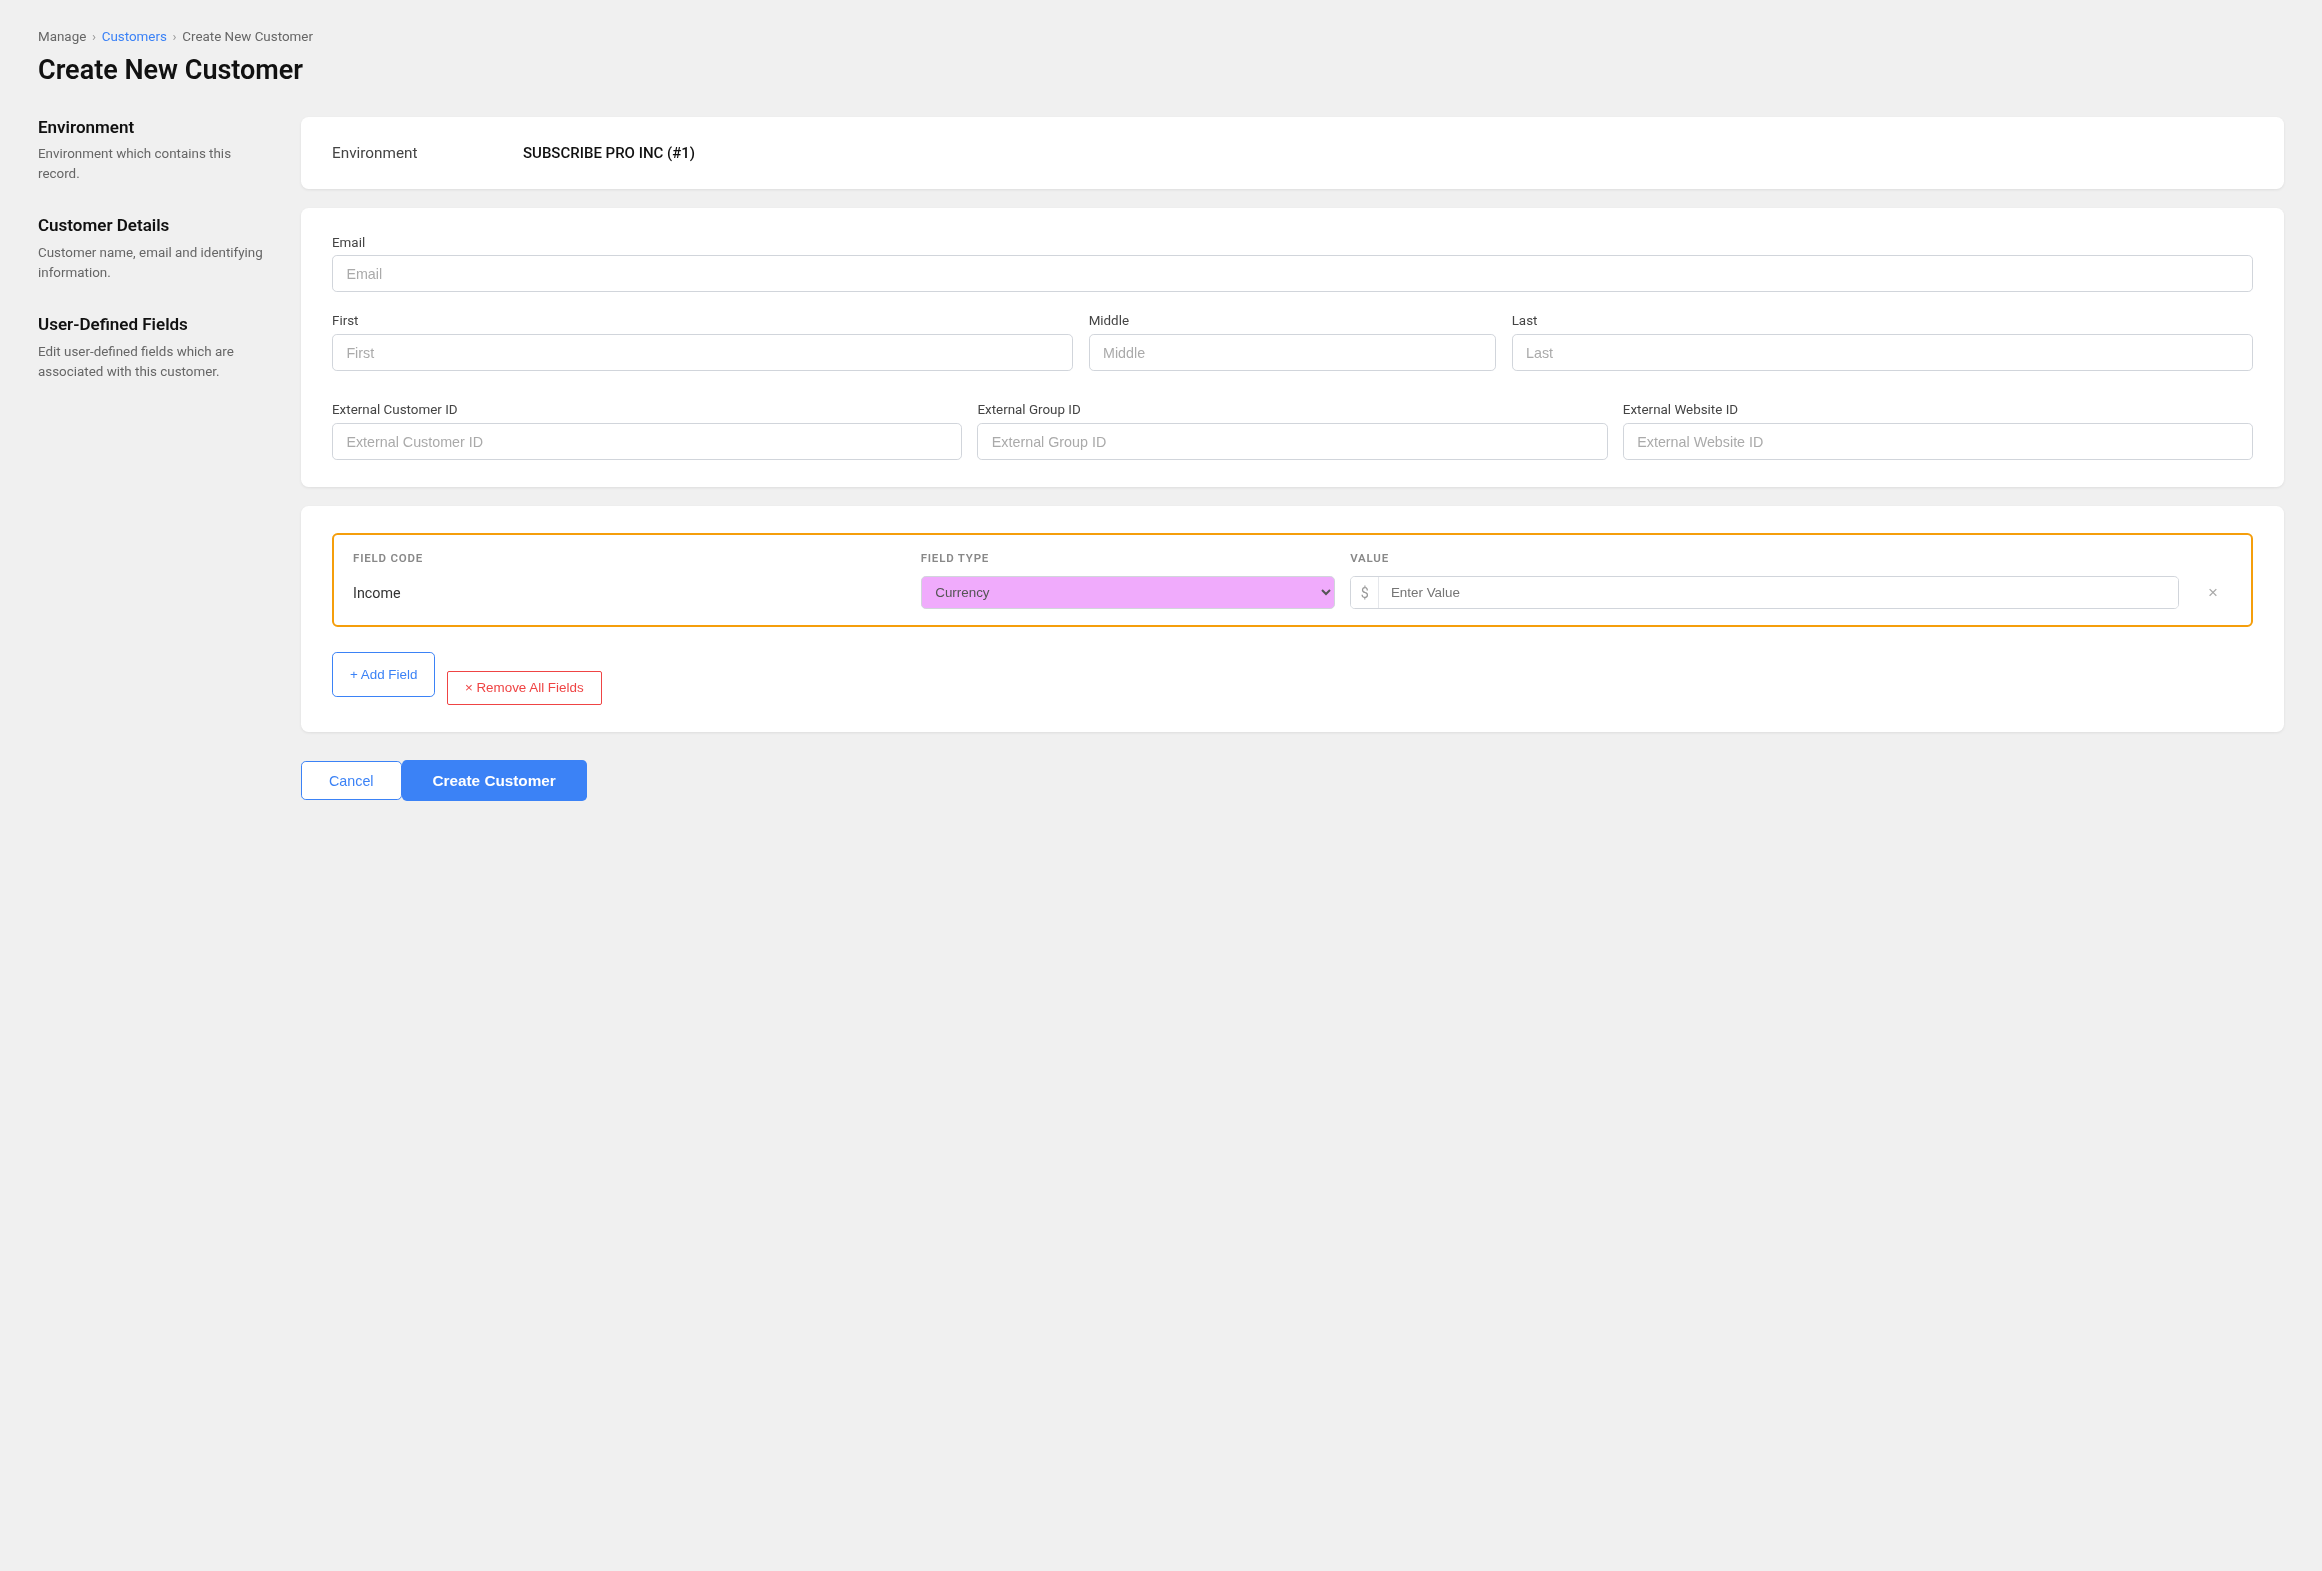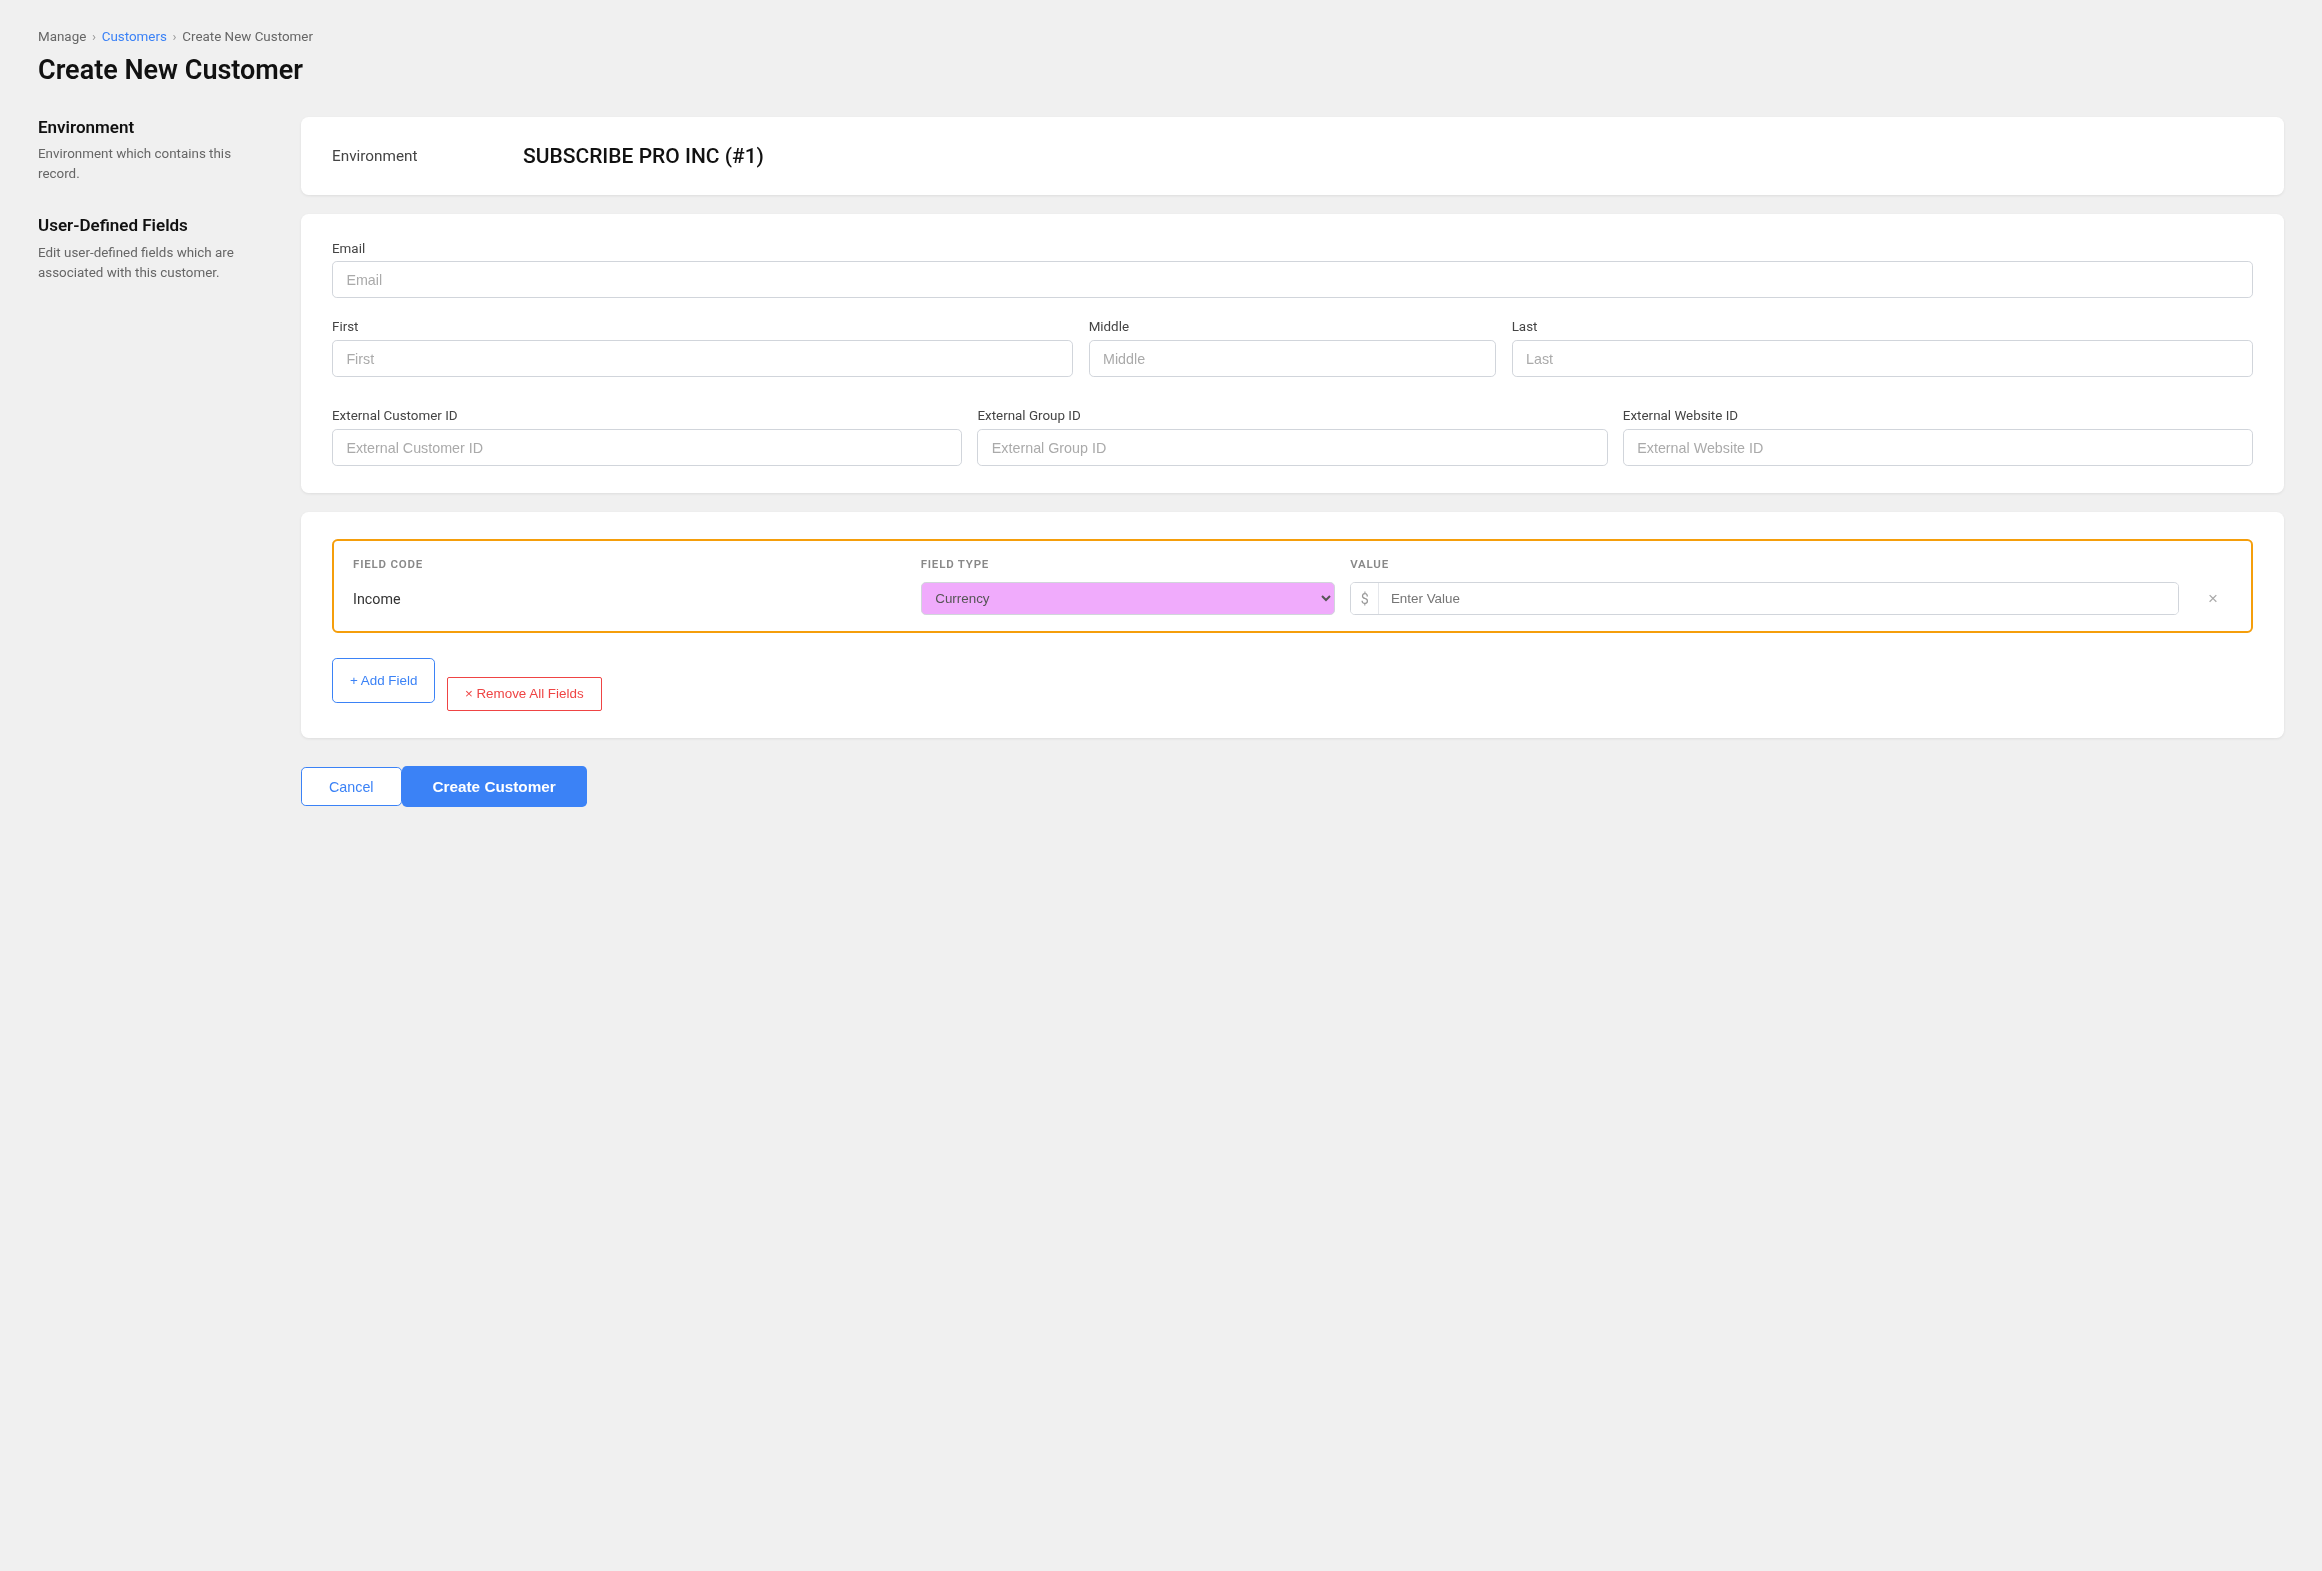--- a/index.html
+++ b/index.html
@@ -68,21 +68,21 @@
       display: flex;
       align-items: center;
       gap: 76px;
     }
     .env-label {
       font-size: 15.3px;
       color: #444;
       min-width: 115px;
     }
     .env-value {
-      font-size: 21px;
+      font-size: 15px;
       color: #111;
       font-weight: 500;
     }
     .form-group {
       margin-bottom: 21px;
     }
     .form-group:last-child { margin-bottom: 0; }
     .form-label {
       font-size: 13.4px;
       color: #444;
@@ -266,20 +266,24 @@
 </div>
 
 <h1 class="page-title">Create New Customer</h1>
 
 <div class="layout">
 
   <div class="sidebar">
     <div class="sidebar-section">
       <div class="sidebar-section-title">Environment</div>
       <div class="sidebar-section-desc">Environment which contains this record.</div>
+    </div>
+    <div class="sidebar-section">
+      <div class="sidebar-section-title">Customer Details</div>
+      <div class="sidebar-section-desc">Customer name, email and identifying information.</div>
     </div>
     <div class="sidebar-section">
       <div class="sidebar-section-title">User-Defined Fields</div>
       <div class="sidebar-section-desc">Edit user-defined fields which are associated with this customer.</div>
     </div>
   </div>
 
   <div class="main-content">
 
     <div class="card">

